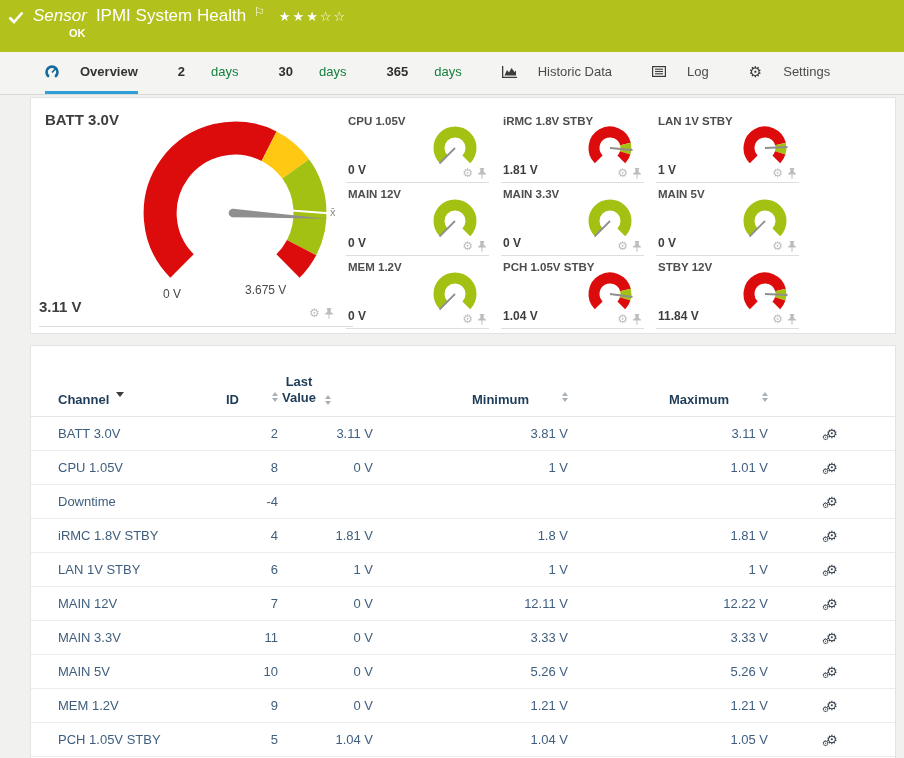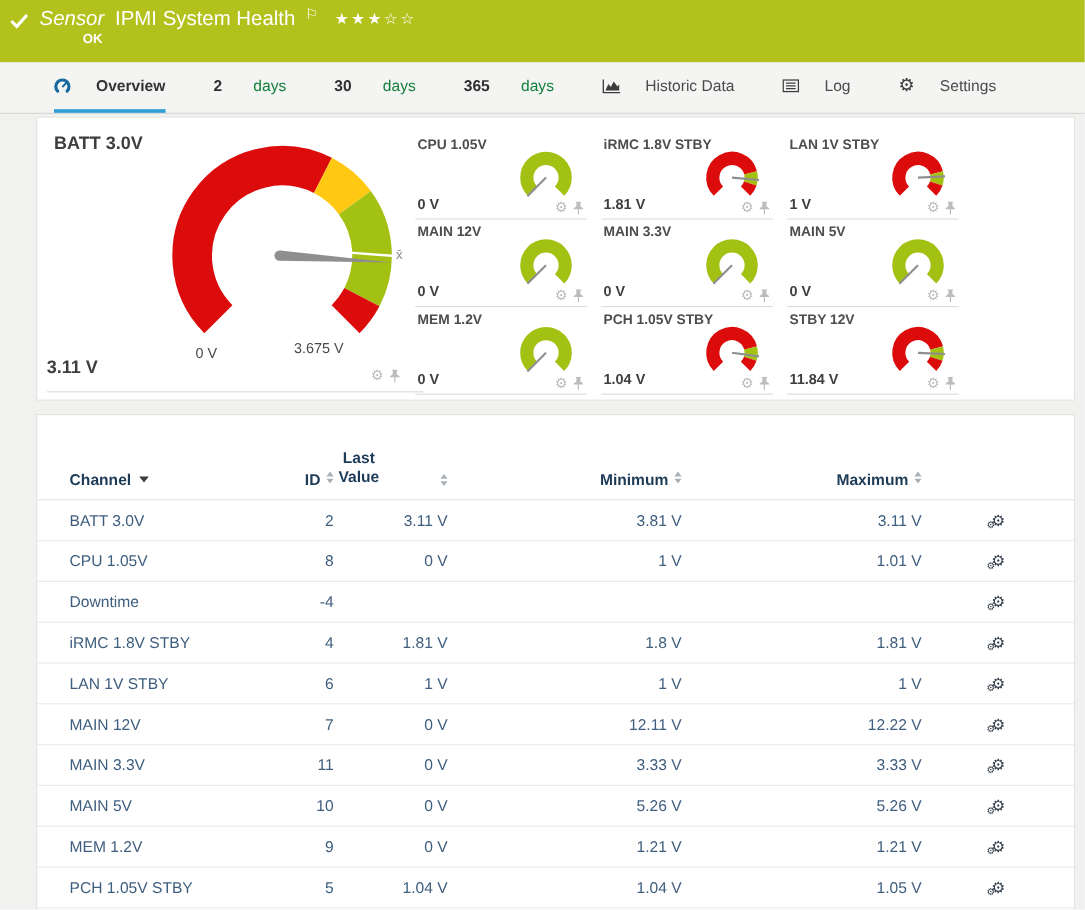--- a/index.html
+++ b/index.html
@@ -58,24 +58,24 @@
   .tileicons{display:flex;gap:4px;align-items:center;}
   .tile .tileicons{position:absolute;right:2px;bottom:3px;}
   .tgear{font-size:12px;color:#bdbdbd;line-height:1;cursor:pointer;}
   .pin{cursor:pointer;}
   
   #table-panel{font-size:13px;color:#3f5e7e;}
   .thead,.tr{display:grid;grid-template-columns:160px 60px 95px 195px 200px 1fr;align-items:center;
     padding:0 20px 0 27px;}
   .thead{padding-top:28px;padding-bottom:9px;color:#1e3c58;font-weight:bold;border-bottom:1px solid #e6e6e6;align-items:end;}
   .tr{height:33px;border-bottom:1px solid #ececec;}
-  .right{text-align:right;}
-  .th{display:flex;align-items:center;}
+  .right{text-align:right;gap:28px;}
+  .th{display:flex;}
   .th.right{justify-content:flex-end;}
-  .th-last{justify-content:space-between;align-items:flex-end;}
+  .th-last{justify-content:flex-start;align-items:flex-end;}
   .th-last .thtext{display:inline-block;width:42px;text-align:center;line-height:1.25;}
   .sort{display:inline-flex;flex-direction:column;gap:2px;margin-left:5px;margin-bottom:2px;cursor:pointer;}
   .sort i{width:0;height:0;border-left:3.5px solid transparent;border-right:3.5px solid transparent;}
   .sort .up{border-bottom:4px solid #a9b1b8;}
   .sort .down{border-top:4px solid #a9b1b8;}
   .sdesc{width:0;height:0;border-left:4px solid transparent;border-right:4px solid transparent;border-top:5px solid #3c3c3c;margin-left:7px;display:inline-block;}
   .action{display:flex;justify-content:flex-start;padding-left:58px;}
   .gears{position:relative;color:#35404d;font-size:13px;line-height:1;cursor:pointer;display:inline-block;}
   .gears .g2{position:absolute;font-size:8px;left:-4px;bottom:-2px;}
 </style>

